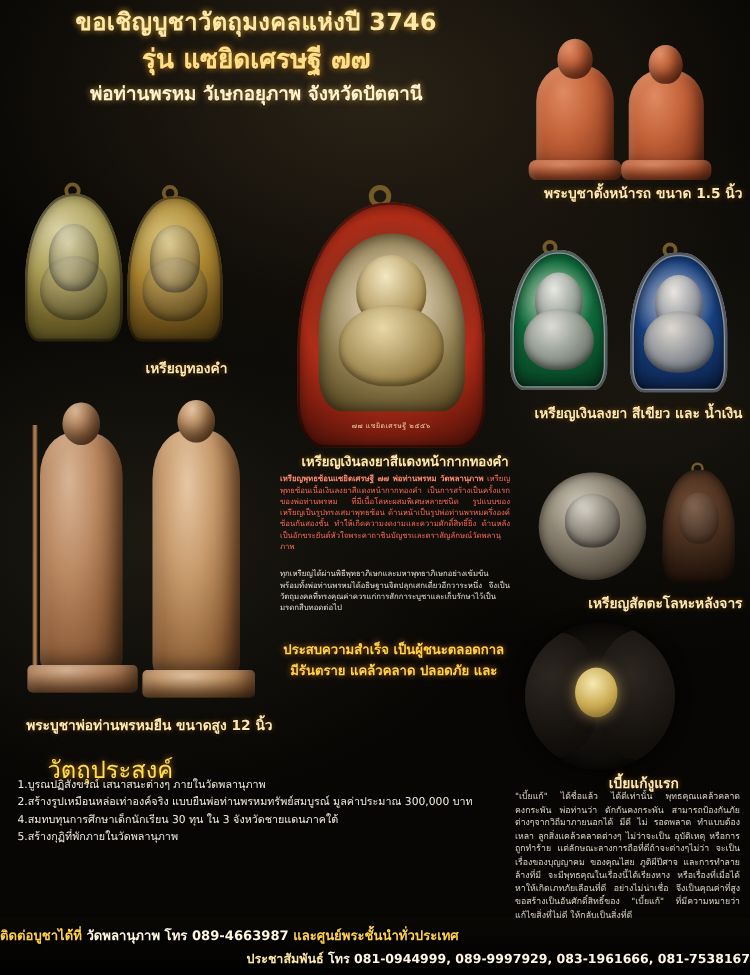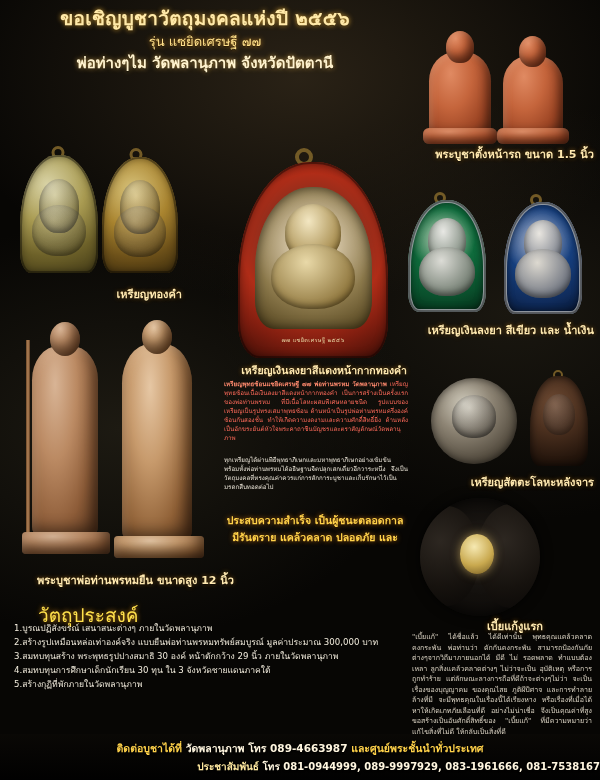--- a/index.html
+++ b/index.html
@@ -26,21 +26,21 @@
     position: absolute; left: 0; top: 6px; width: 410px;
     text-align: center;
   }
   .hdr .l1 {
     font-size: 19px; font-weight: bold; line-height: 1.35;
     color: #ffe9a8;
     text-shadow: 0 0 5px rgba(255,190,60,.85), 0 1px 1px #000;
     letter-spacing: .3px;
   }
   .hdr .l2 {
-    font-size: 13px; font-weight: normal; line-height: 1.5;
+    font-size: 21px; font-weight: bold; line-height: 1.5;
     color: #ffe08a;
     text-shadow: 0 0 5px rgba(255,170,40,.8), 0 1px 1px #000;
   }
   .hdr .l3 {
     font-size: 15px; font-weight: bold; line-height: 1.6;
     color: #fff3cf;
     text-shadow: 0 0 5px rgba(255,200,90,.7), 0 1px 1px #000;
   }
 
   
@@ -201,40 +201,40 @@
     font-size: 7px; line-height: 1.5;
     color: #ded6c6; text-align: justify;
   }
 
   
   .footer {
     position: absolute; left: 0; bottom: 0; width: 600px; height: 46px;
     background: linear-gradient(180deg, rgba(20,16,10,.2), rgba(0,0,0,.85));
   }
   .f1 {
-    position: absolute; left: 0; top: 6px; width: 600px; text-align: center;
+    position: absolute; left: 0; top: 6px; width: 600px; 
     font-size: 10.5px; font-weight: bold; color: #ffd24a;
     text-shadow: 0 1px 2px #000;
   }
   .f2 {
     position: absolute; left: 0; top: 25px; width: 600px; text-align: right;
     font-size: 10px; font-weight: bold; color: #ffe9a0;
     text-shadow: 0 1px 2px #000;
   }
   .f1 .w, .f2 .w { color: #fff6df; }
 </style>
 </head>
 <body>
 
 <div id="poster">
 
   <div class="hdr">
-    <div class="l1">ขอเชิญบูชาวัตถุมงคลแห่งปี ๒๕๕๖</div>
+    <div class="l1">ขอเชิญบูชาวัตถุมงคลแห่งปี 3746</div>
     <div class="l2">รุ่น แซยิดเศรษฐี ๗๗</div>
-    <div class="l3">พ่อท่างๆไม วัดพลานุภาพ จังหวัดปัตตานี</div>
+    <div class="l3">พ่อท่านพรหม วัเษกอยุภาพ จังหวัดปัตตานี</div>
   </div>
 
   <div class="obj" style="left:415px; top:6px; width:175px; height:140px;">
 
     <div class="obj wood" style="left:14px; top:46px; width:62px; height:86px; border-radius:42% 42% 18% 18% / 34% 34% 12% 12%;"></div>
     <div class="obj wood" style="left:31px; top:25px; width:28px; height:32px; border-radius:50% 50% 46% 46%;"></div>
     <div class="obj wood" style="left:8px; top:122px; width:74px; height:16px; border-radius:6px;"></div>
 
     <div class="obj wood" style="left:88px; top:50px; width:60px; height:82px; border-radius:42% 42% 18% 18% / 34% 34% 12% 12%;"></div>
     <div class="obj wood" style="left:104px; top:30px; width:27px; height:31px; border-radius:50% 50% 46% 46%;"></div>
@@ -299,21 +299,21 @@
 
     <div class="obj stand" style="left:18px; top:46px; width:66px; height:190px; border-radius:40% 40% 10% 10% / 18% 18% 5% 5%;"></div>
     <div class="obj stand" style="left:36px; top:22px; width:30px; height:34px; border-radius:50%;"></div>
     <div class="obj" style="left:12px; top:40px; width:4px; height:200px; background:linear-gradient(90deg,#6d4827,#b5855a,#5c3a1e);"></div>
     <div class="obj stand" style="left:8px; top:232px; width:88px; height:22px; border-radius:4px;"></div>
 
     <div class="obj stand2" style="left:108px; top:44px; width:70px; height:196px; border-radius:40% 40% 10% 10% / 20% 20% 5% 5%;"></div>
     <div class="obj stand2" style="left:128px; top:20px; width:30px; height:34px; border-radius:50%;"></div>
     <div class="obj stand2" style="left:100px; top:236px; width:90px; height:22px; border-radius:4px;"></div>
   </div>
-  <div class="cap" style="left:26px; top:574px; width:208px; font-size:11px;">พระบูชาพ่อท่านพรหมยืน ขนาดสูง 12 นิ้ว</div>
+  <div class="cap" style="left:10px; top:574px; width:208px; font-size:11px;">พระบูชาพ่อท่านพรหมยืน ขนาดสูง 12 นิ้ว</div>
 
   <div class="desc-red" style="left:224px; top:380px; width:184px;">
     <b>เหรียญพุทธซ้อนแซยิดเศรษฐี ๗๗ พ่อท่านพรหม วัดพลานุภาพ</b>
     <span>เหรียญพุทธซ้อนเนื้อเงินลงยาสีแดงหน้ากากทองคำ เป็นการสร้างเป็นครั้งแรกของพ่อท่านพรหม ที่มีเนื้อโลหะผสมพิเศษหลายชนิด รูปแบบของเหรียญเป็นรูปทรงเสมาพุทธซ้อน ด้านหน้าเป็นรูปพ่อท่านพรหมครึ่งองค์ซ้อนกันสองชั้น ทำให้เกิดความงดงามและความศักดิ์สิทธิ์ยิ่ง ด้านหลังเป็นอักขระยันต์หัวใจพระคาถาชินบัญชรและตราสัญลักษณ์วัดพลานุภาพ</span>
   </div>
   <div class="desc-white" style="left:224px; top:456px; width:184px;">ทุกเหรียญได้ผ่านพิธีพุทธาภิเษกและมหาพุทธาภิเษกอย่างเข้มข้น พร้อมทั้งพ่อท่านพรหมได้อธิษฐานจิตปลุกเสกเดี่ยวอีกวาระหนึ่ง จึงเป็นวัตถุมงคลที่ทรงคุณค่าควรแก่การสักการะบูชาและเก็บรักษาไว้เป็นมรดกสืบทอดต่อไป</div>
 
   <div class="slogan" style="left:215px; top:512px; width:200px;">
     <div>ประสบความสำเร็จ เป็นผู้ชนะตลอดกาล</div>
     <div>มีรันตราย แคล้วคลาด ปลอดภัย และ</div>
@@ -325,21 +325,20 @@
     <div class="obj" style="left:40px; top:36px; width:34px; height:40px; border-radius:50%;
                 background:radial-gradient(circle at 42% 32%, #f6e9b2 0%, #c9a94f 55%, #6d5520 100%);
                 box-shadow:0 0 10px rgba(255,215,120,.55);"></div>
   </div>
   <div class="cap" style="left:418px; top:620px; width:125px;">เบี้ยแก้งูแรก</div>
 
   <div class="objective-title" style="left:14px; top:600px;">วัตถุประสงค์</div>
   <div class="objective-list" style="left:14px; top:622px; width:392px;">
     <div>1.บูรณปฏิสังขรณ์ เสนาสนะต่างๆ ภายในวัดพลานุภาพ</div>
     <div>2.สร้างรูปเหมือนหล่อเท่าองค์จริง แบบยืนพ่อท่านพรหมทรัพย์สมบูรณ์ มูลค่าประมาณ 300,000 บาท</div>
-    <div>3.สมทบทุนสร้าง พระพุทธรูปปางสมาธิ 30 องค์ หน้าตักกว้าง 29 นิ้ว ภายในวัดพลานุภาพ</div>
     <div>4.สมทบทุนการศึกษาเด็กนักเรียน 30 ทุน ใน 3 จังหวัดชายแดนภาคใต้</div>
     <div>5.สร้างกุฏิที่พักภายในวัดพลานุภาพ</div>
   </div>
 
   <div class="rightpara" style="left:412px; top:632px; width:180px;">"เบี้ยแก้" ได้ชื่อแล้ว ได้ดีเท่านั้น พุทธคุณแคล้วคลาดคงกระพัน พ่อท่านว่า ดักกันคงกระพัน สามารถป้องกันภัยต่างๆจากวิถีมาภายนอกได้ มีดี ไม่ รอดพลาด ทำแบบต้องเหลา ลูกสิ่งแคล้วคลาดต่างๆ ไม่ว่าจะเป็น อุบัติเหตุ หรือการถูกทำร้าย แต่ลักษณะลางการถือที่ดีถ้าจะต่างๆไม่ว่า จะเป็นเรื่องของบุญญาคม ของคุณไสย ภูติผีปีศาจ และการทำลายล้างที่มี จะมีพุทธคุณในเรื่องนี้ได้เรียงหาง หรือเรื่องที่เมื่อได้หาให้เกิดเภทภัยเลือนที่ดี อย่างไม่น่าเชื่อ จึงเป็นคุณค่าที่สูงขอสร้างเป็นอันศักดิ์สิทธิ์ของ "เบี้ยแก้" ที่มีความหมายว่า แก้ไขสิ่งที่ไม่ดี ให้กลับเป็นสิ่งที่ดี</div>
 
   <div class="footer">
     <div class="f1">
       <span>ติดต่อบูชาได้ที่</span>
       <span class="w">วัดพลานุภาพ โทร 089-4663987</span>

